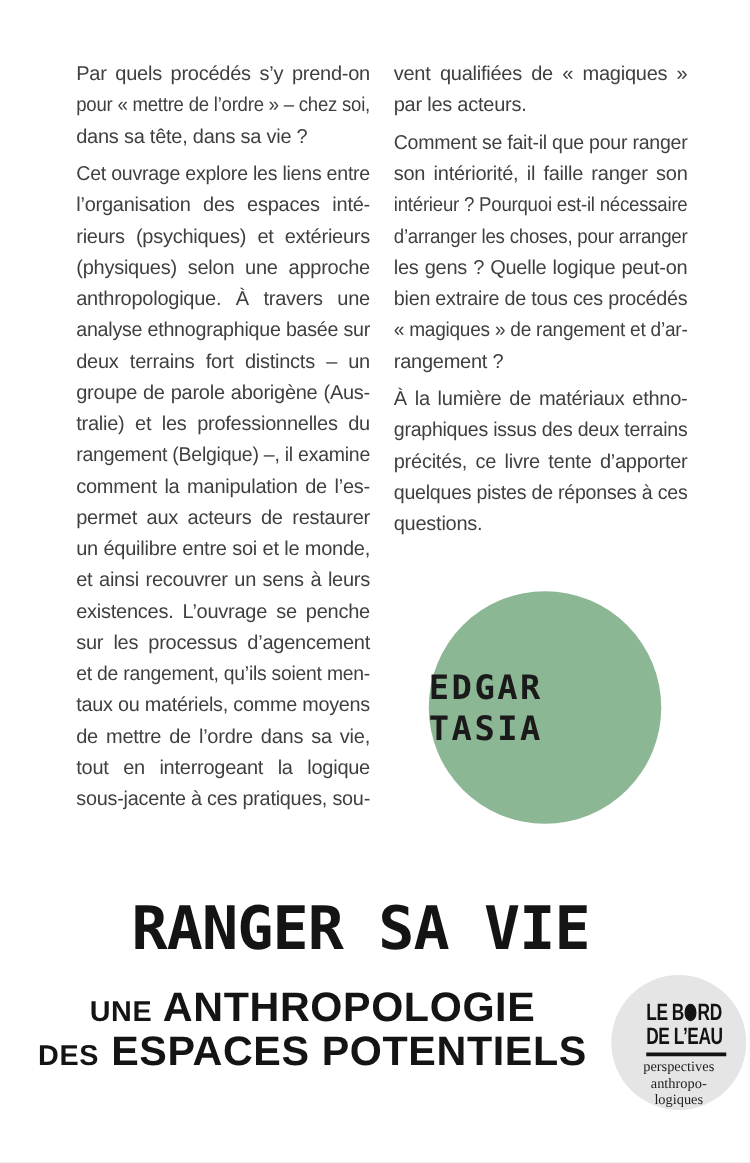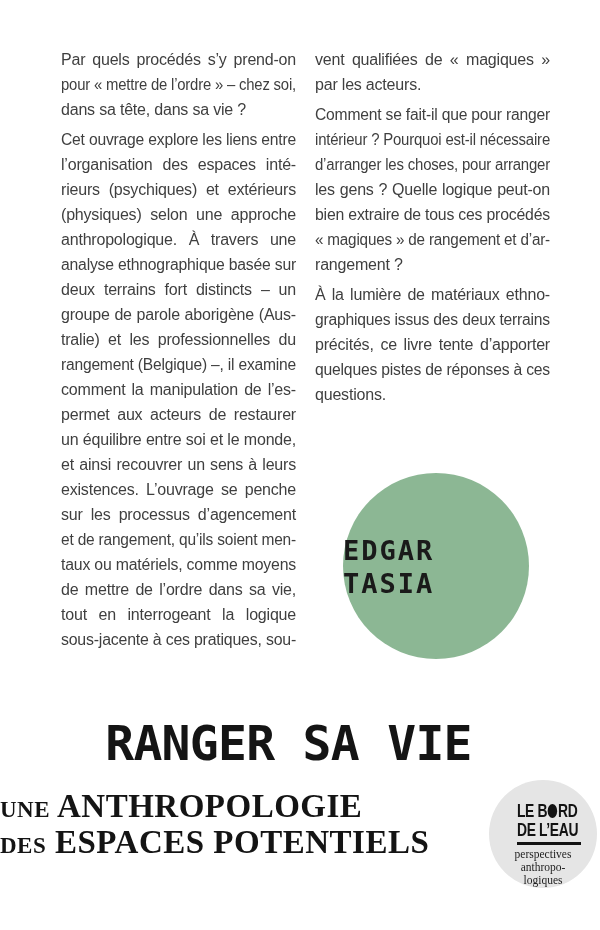--- a/index.html
+++ b/index.html
@@ -33,22 +33,22 @@
   }
 
   
   .book-title {
     position:absolute; top:719px; left:0; width:577px; text-align:center;
     font-family:"DejaVu Sans Mono", monospace; font-weight:bold;
     font-size:48px; line-height:48px; letter-spacing:-0.7px; color:#141414;
     white-space:nowrap;
   }
   .book-subtitle {
-    position:absolute; top:790px; left:0; width:500px; 
-    font-family:Liberation Serif, serif; font-weight:bold;
+    position:absolute; top:790px; left:0; width:500px; text-align:center;
+    font-family:Liberation Sans, sans-serif; font-weight:bold;
     font-size:33px; line-height:32px; letter-spacing:0.5px; color:#141414;
     white-space:nowrap;
   }
   .sub-small { font-size:23px; letter-spacing:0.5px; }
 
   
   .pub-circle {
     position:absolute; left:489px; top:780px; width:108px; height:108px;
     border-radius:50%;
   }
@@ -106,20 +106,21 @@
         <div class="tline"><span style="transform: scaleX(0.992019);">sous-jacente à ces pratiques, sou-</span></div>
       </div>
     </div>
   <div class="col col-right" style="color: rgb(63, 63, 63);">
       <div class="para">
         <div class="tline"><span style="word-spacing: 3.23125px;">vent qualifiées de « magiques »</span></div>
         <div class="tline"><span>par les acteurs.</span></div>
       </div>
       <div class="para">
         <div class="tline"><span style="transform: scaleX(0.977385);">Comment se fait-il que pour ranger</span></div>
+        <div class="tline"><span style="word-spacing: 2.4125px;">son intériorité, il faille ranger son</span></div>
         <div class="tline"><span style="transform: scaleX(0.932193);">intérieur ? Pourquoi est-il nécessaire</span></div>
         <div class="tline"><span style="transform: scaleX(0.933987);">d’arranger les choses, pour arranger</span></div>
         <div class="tline"><span style="word-spacing: 0.640625px;">les gens ? Quelle logique peut-on</span></div>
         <div class="tline"><span style="transform: scaleX(0.988238);">bien extraire de tous ces procédés</span></div>
         <div class="tline"><span style="transform: scaleX(0.952622);">« magiques » de rangement et d’ar-</span></div>
         <div class="tline"><span>rangement ?</span></div>
       </div>
       <div class="para">
         <div class="tline"><span style="word-spacing: 2.03437px;">À la lumière de matériaux ethno-</span></div>
         <div class="tline"><span style="transform: scaleX(0.977321);">graphiques issus des deux terrains</span></div>

